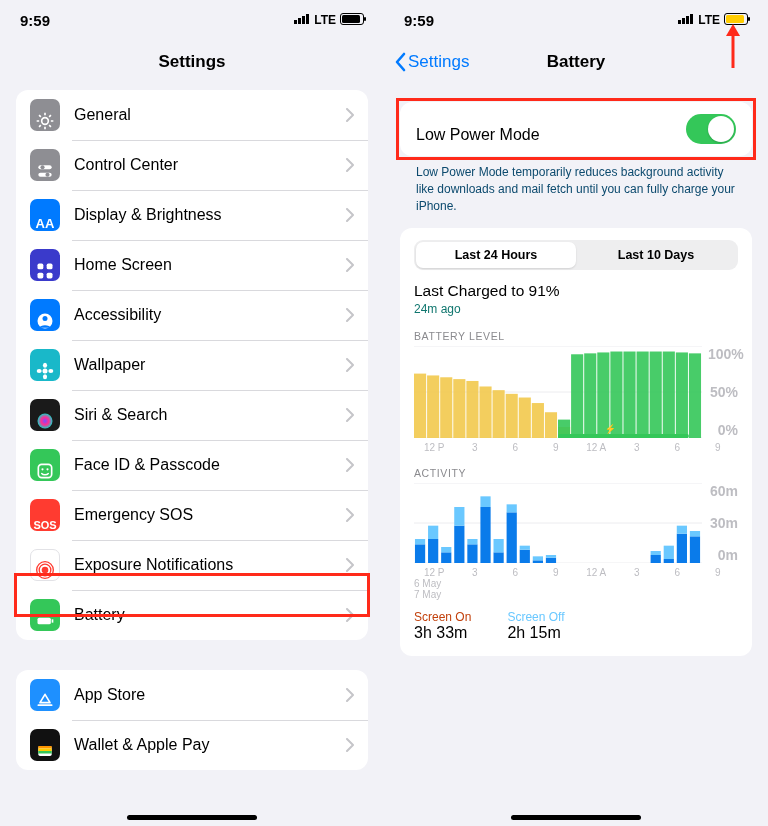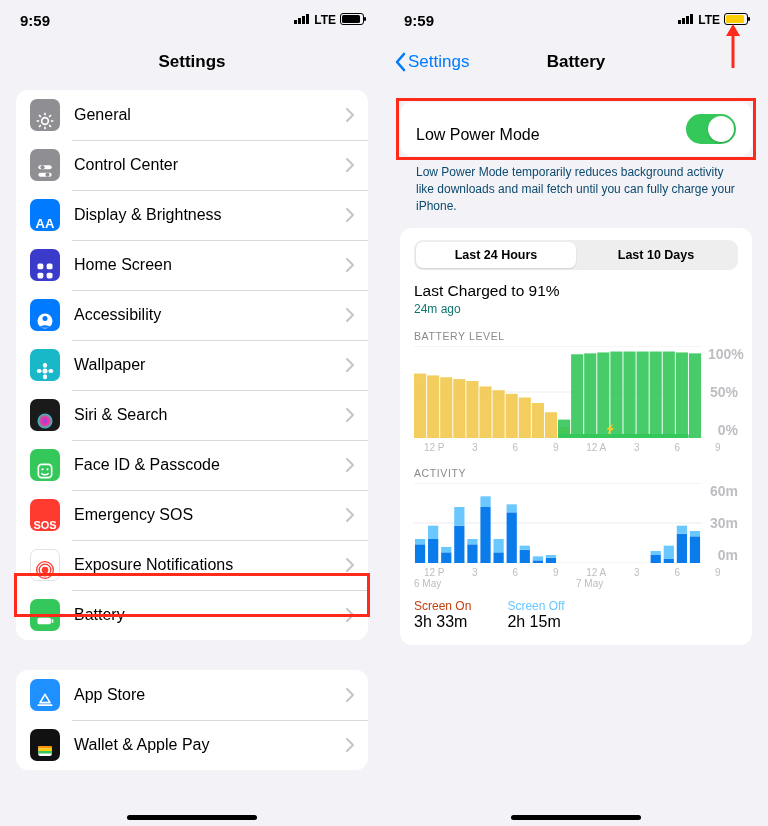--- a/index.html
+++ b/index.html
@@ -511,21 +511,21 @@
       <div class="xlabels">
         <span>12 P</span>
           <span>3</span>
           <span>6</span>
           <span>9</span>
           <span>12 A</span>
           <span>3</span>
           <span>6</span>
           <span>9</span>
       </div>
-      <div class="xlabels" style="margin-top:0;">
+      <div class="xlabels" style="margin-top:0;flex-direction:column;">
         <span style="flex:1;text-align:left;">6 May</span>
         <span style="flex:1;text-align:left;">7 May</span>
       </div>
 
       <div class="legend">
         <div class="lg on">
           <div class="lab">Screen On</div>
           <div class="val">3h 33m</div>
         </div>
         <div class="lg off">

